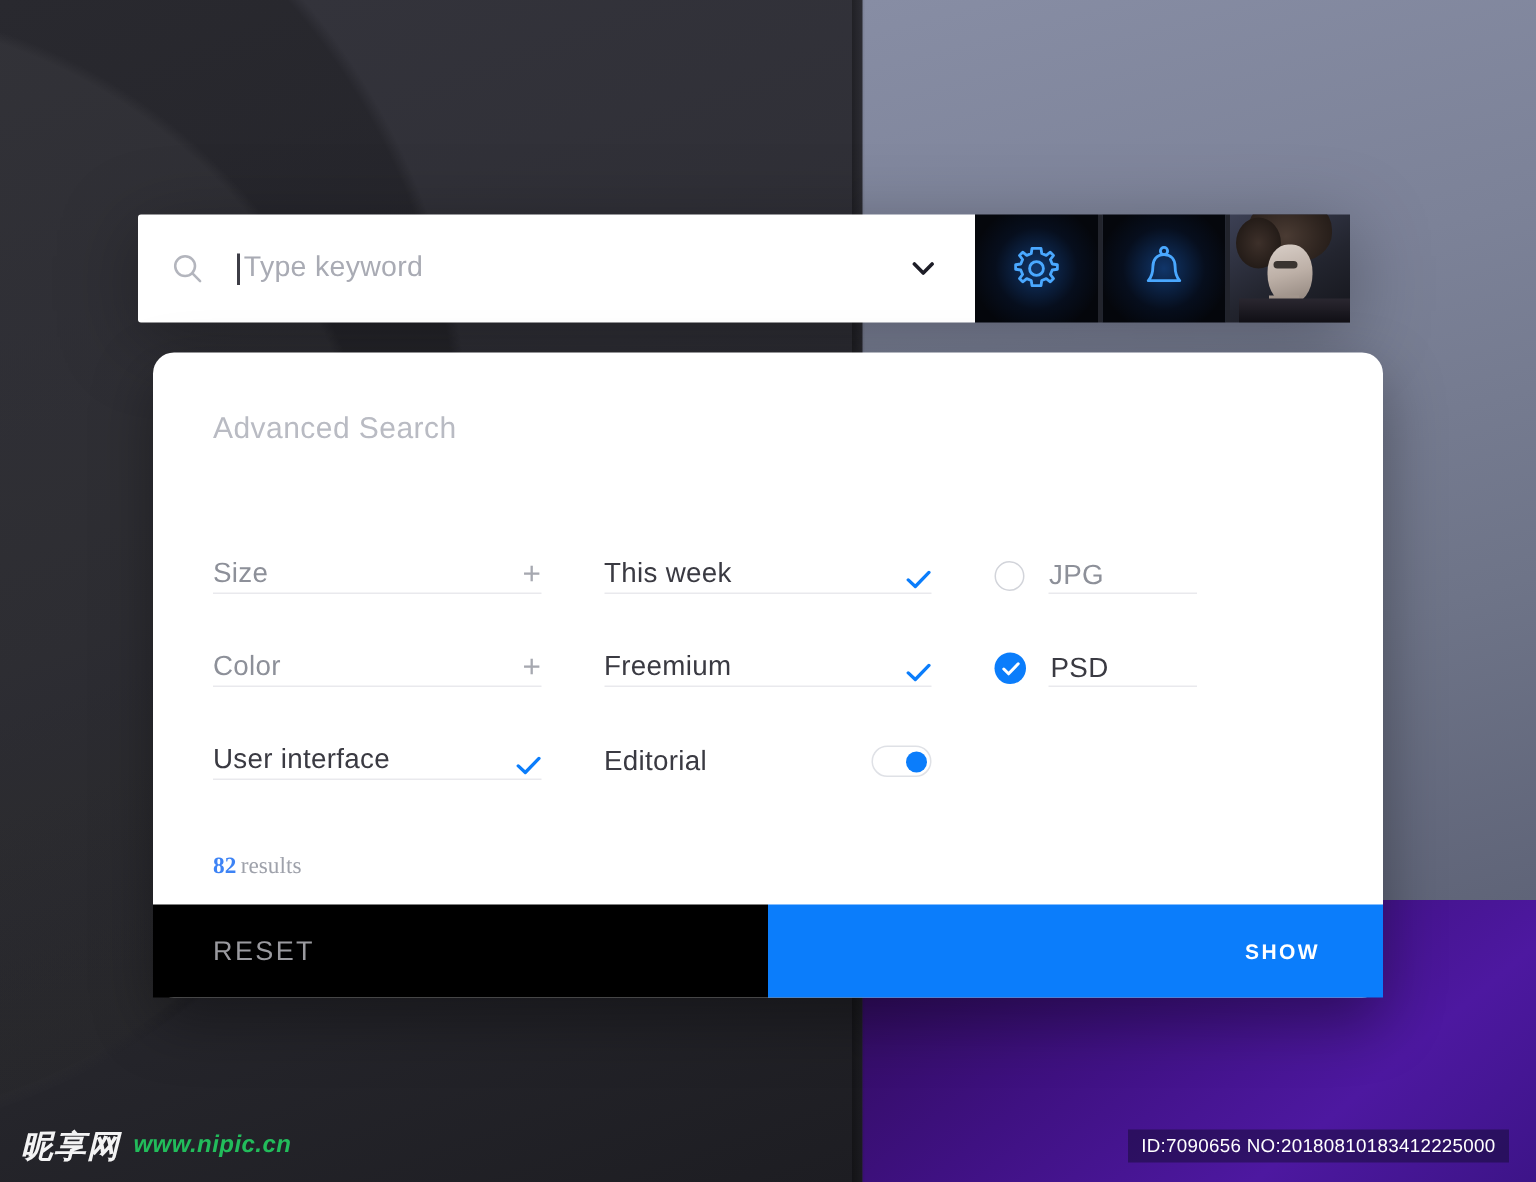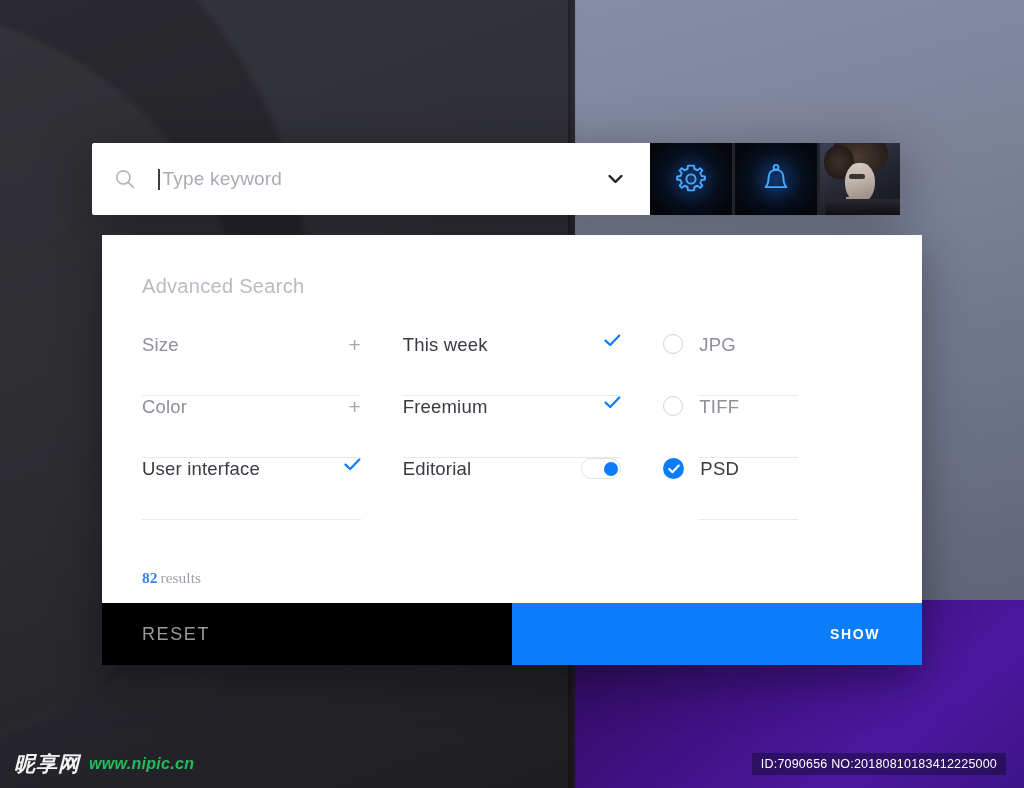--- a/index.html
+++ b/index.html
@@ -151,20 +151,21 @@
 
   
   .panel {
     position: absolute;
     left: 102px; top: 235px;
     width: 820px; height: 430px;
     background: #ffffff;
     box-shadow: 0 16px 40px rgba(0,0,0,0.34);
     display: flex;
     flex-direction: column;
+    border-radius: 14px;
   }
   .panel-body {
     flex: 1;
     padding: 40px 40px 0 40px;
     position: relative;
   }
   .panel-title {
     font-size: 20px;
     color: #b9bbc3;
     letter-spacing: 0.3px;
@@ -172,21 +173,21 @@
   }
   .cols {
     display: flex;
     gap: 42px;
   }
   .col { width: 258px; }
 
   .frow {
     height: 62px;
     display: flex;
-    align-items: flex-start;
+    align-items: flex-end;
     border-bottom: 1px solid #e9e9ed;
     cursor: pointer;
     padding-bottom: 2px;
   }
   .frow.no-rule { border-bottom: none; }
   .frow .label {
     flex: 1;
     font-size: 18.5px;
     letter-spacing: 0.2px;
     color: #8d9099;
@@ -444,26 +445,20 @@
           </div>
         </div>
 
         <div class="col col3">
           <div class="frow lead">
             <span class="mark">
                 <span class="radio-off"></span>
               </span>
             <span class="label">JPG</span>
           </div>
-          <div class="frow lead">
-            <span class="mark">
-                <span class="radio-off"></span>
-              </span>
-            <span class="label">TIFF</span>
-          </div>
           <div class="frow lead on">
             <span class="mark">
               <span class="check-on">
                 <svg width="12" height="10" viewBox="0 0 12 10">
                   <polyline points="1.2,5.0 4.4,8.2 10.8,1.5" fill="none" stroke="#ffffff" stroke-width="2" stroke-linecap="round" stroke-linejoin="round"></polyline>
                 </svg>
               </span>
             </span>
             <span class="label">PSD</span>
           </div>

